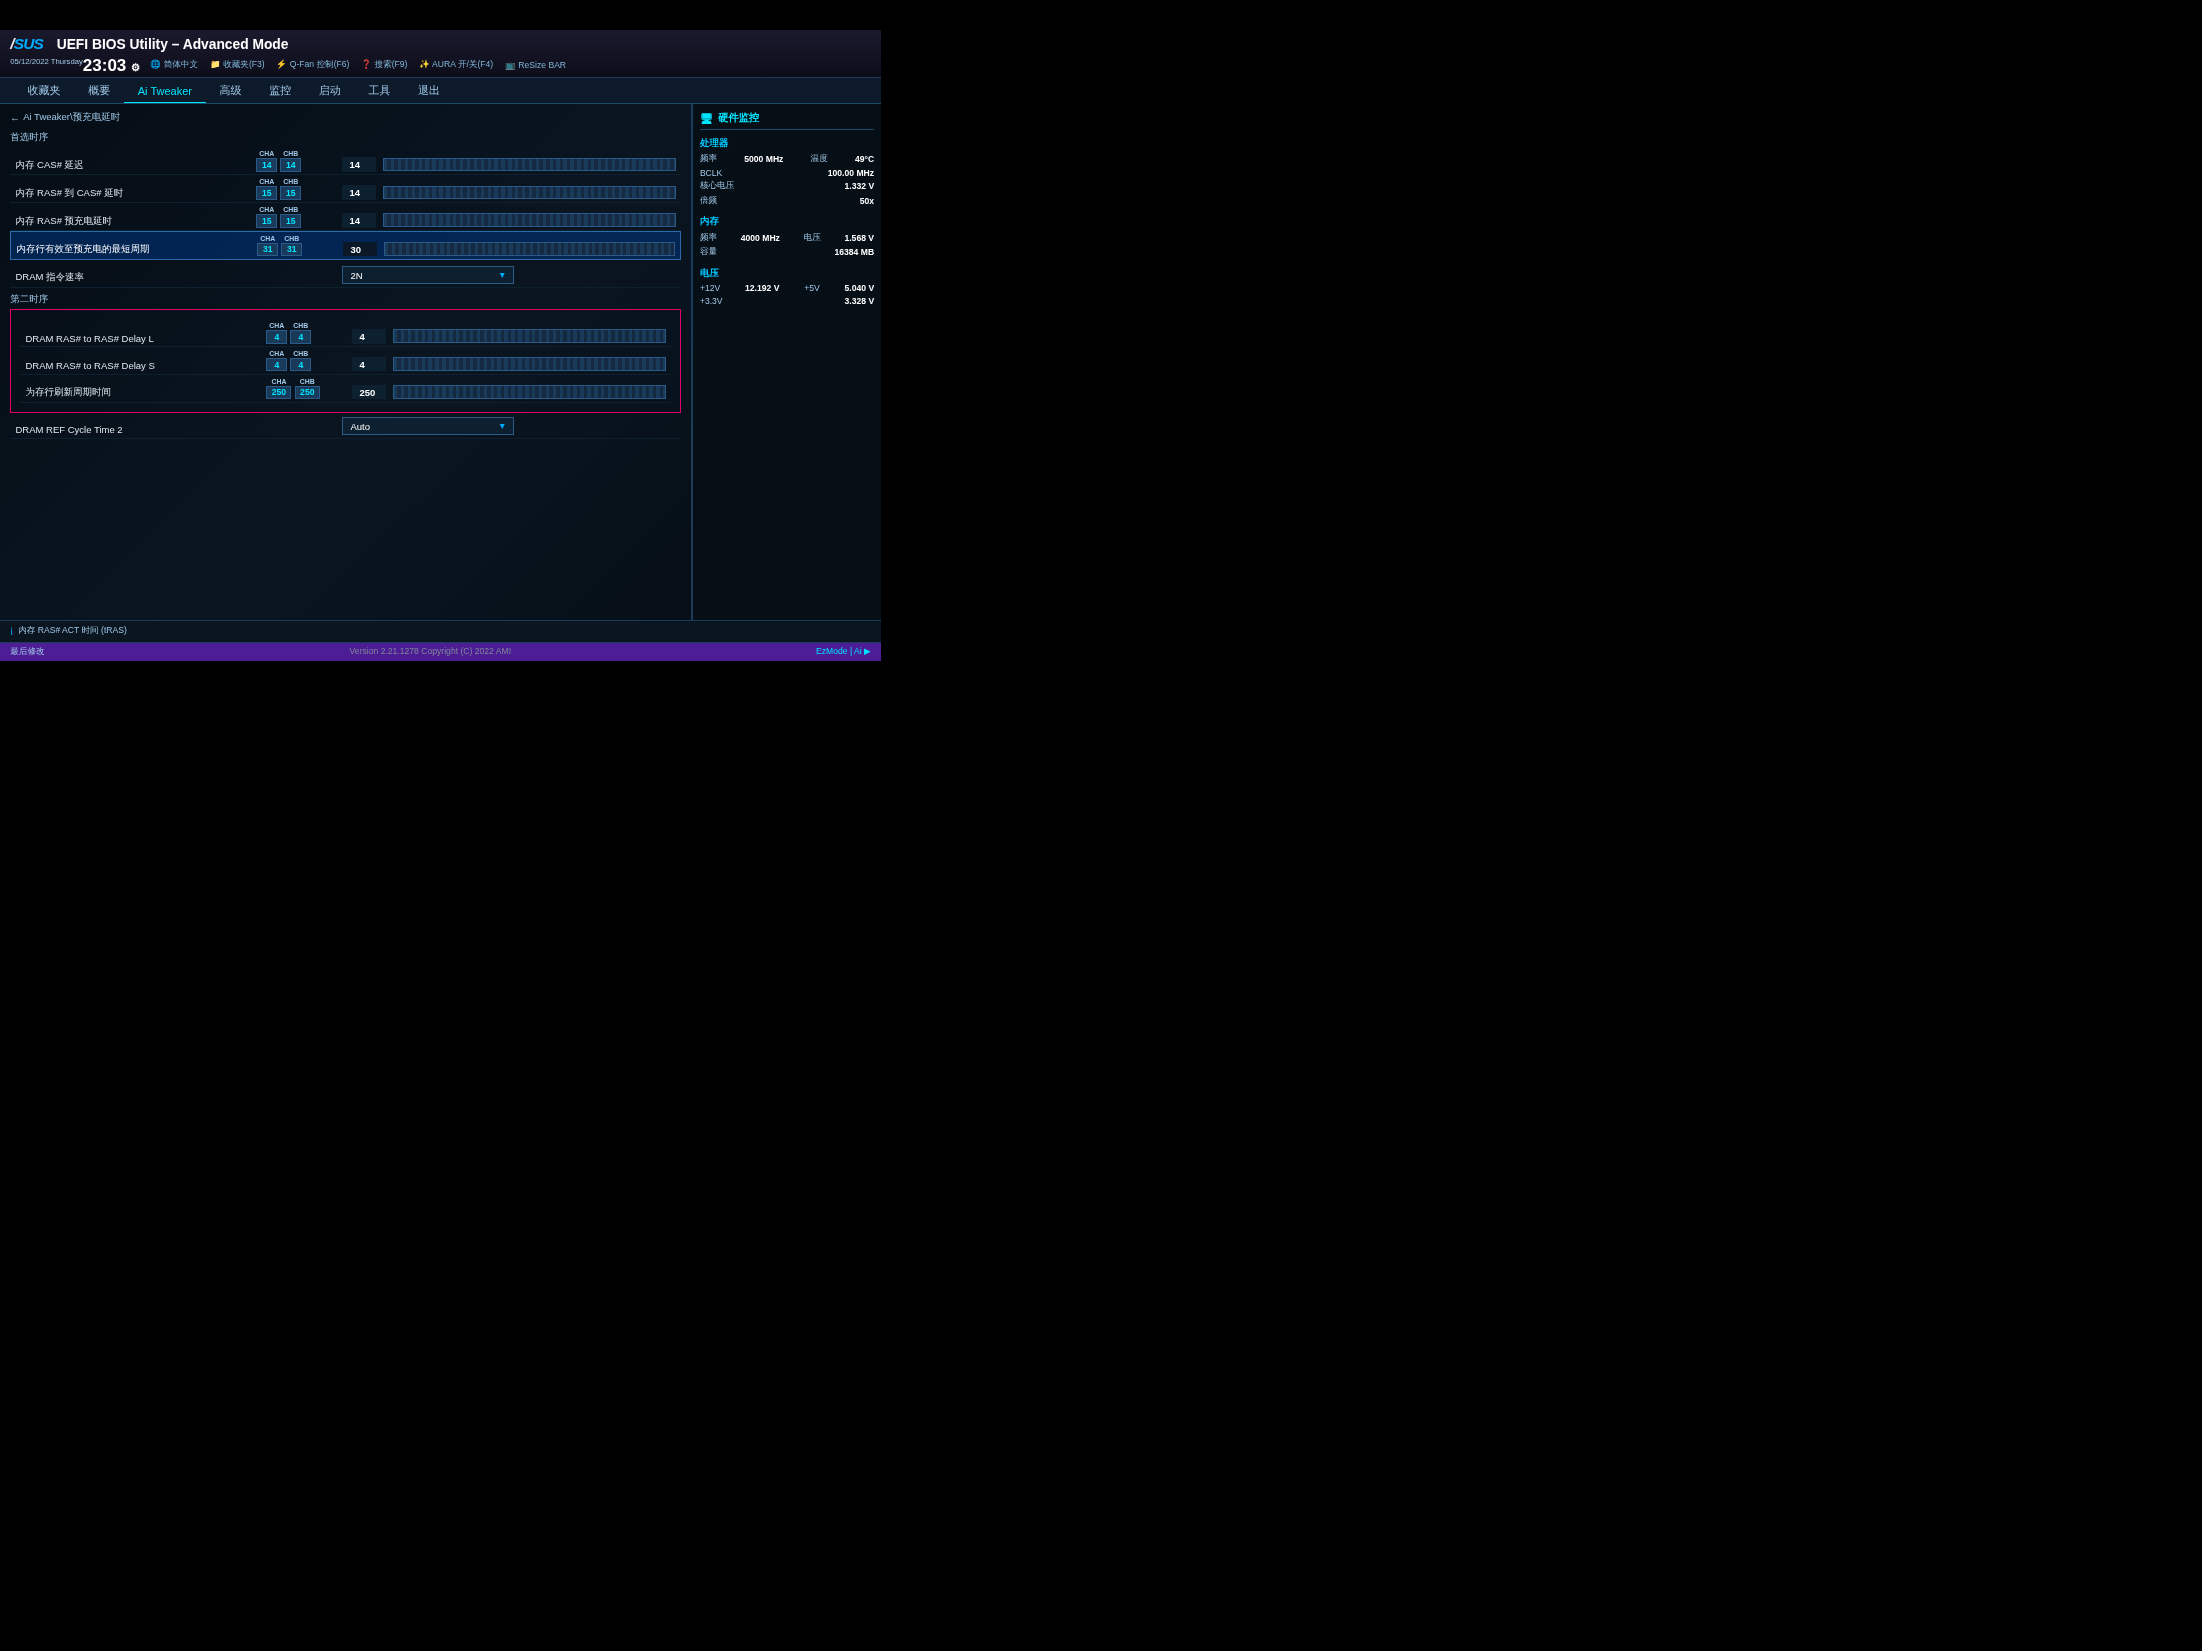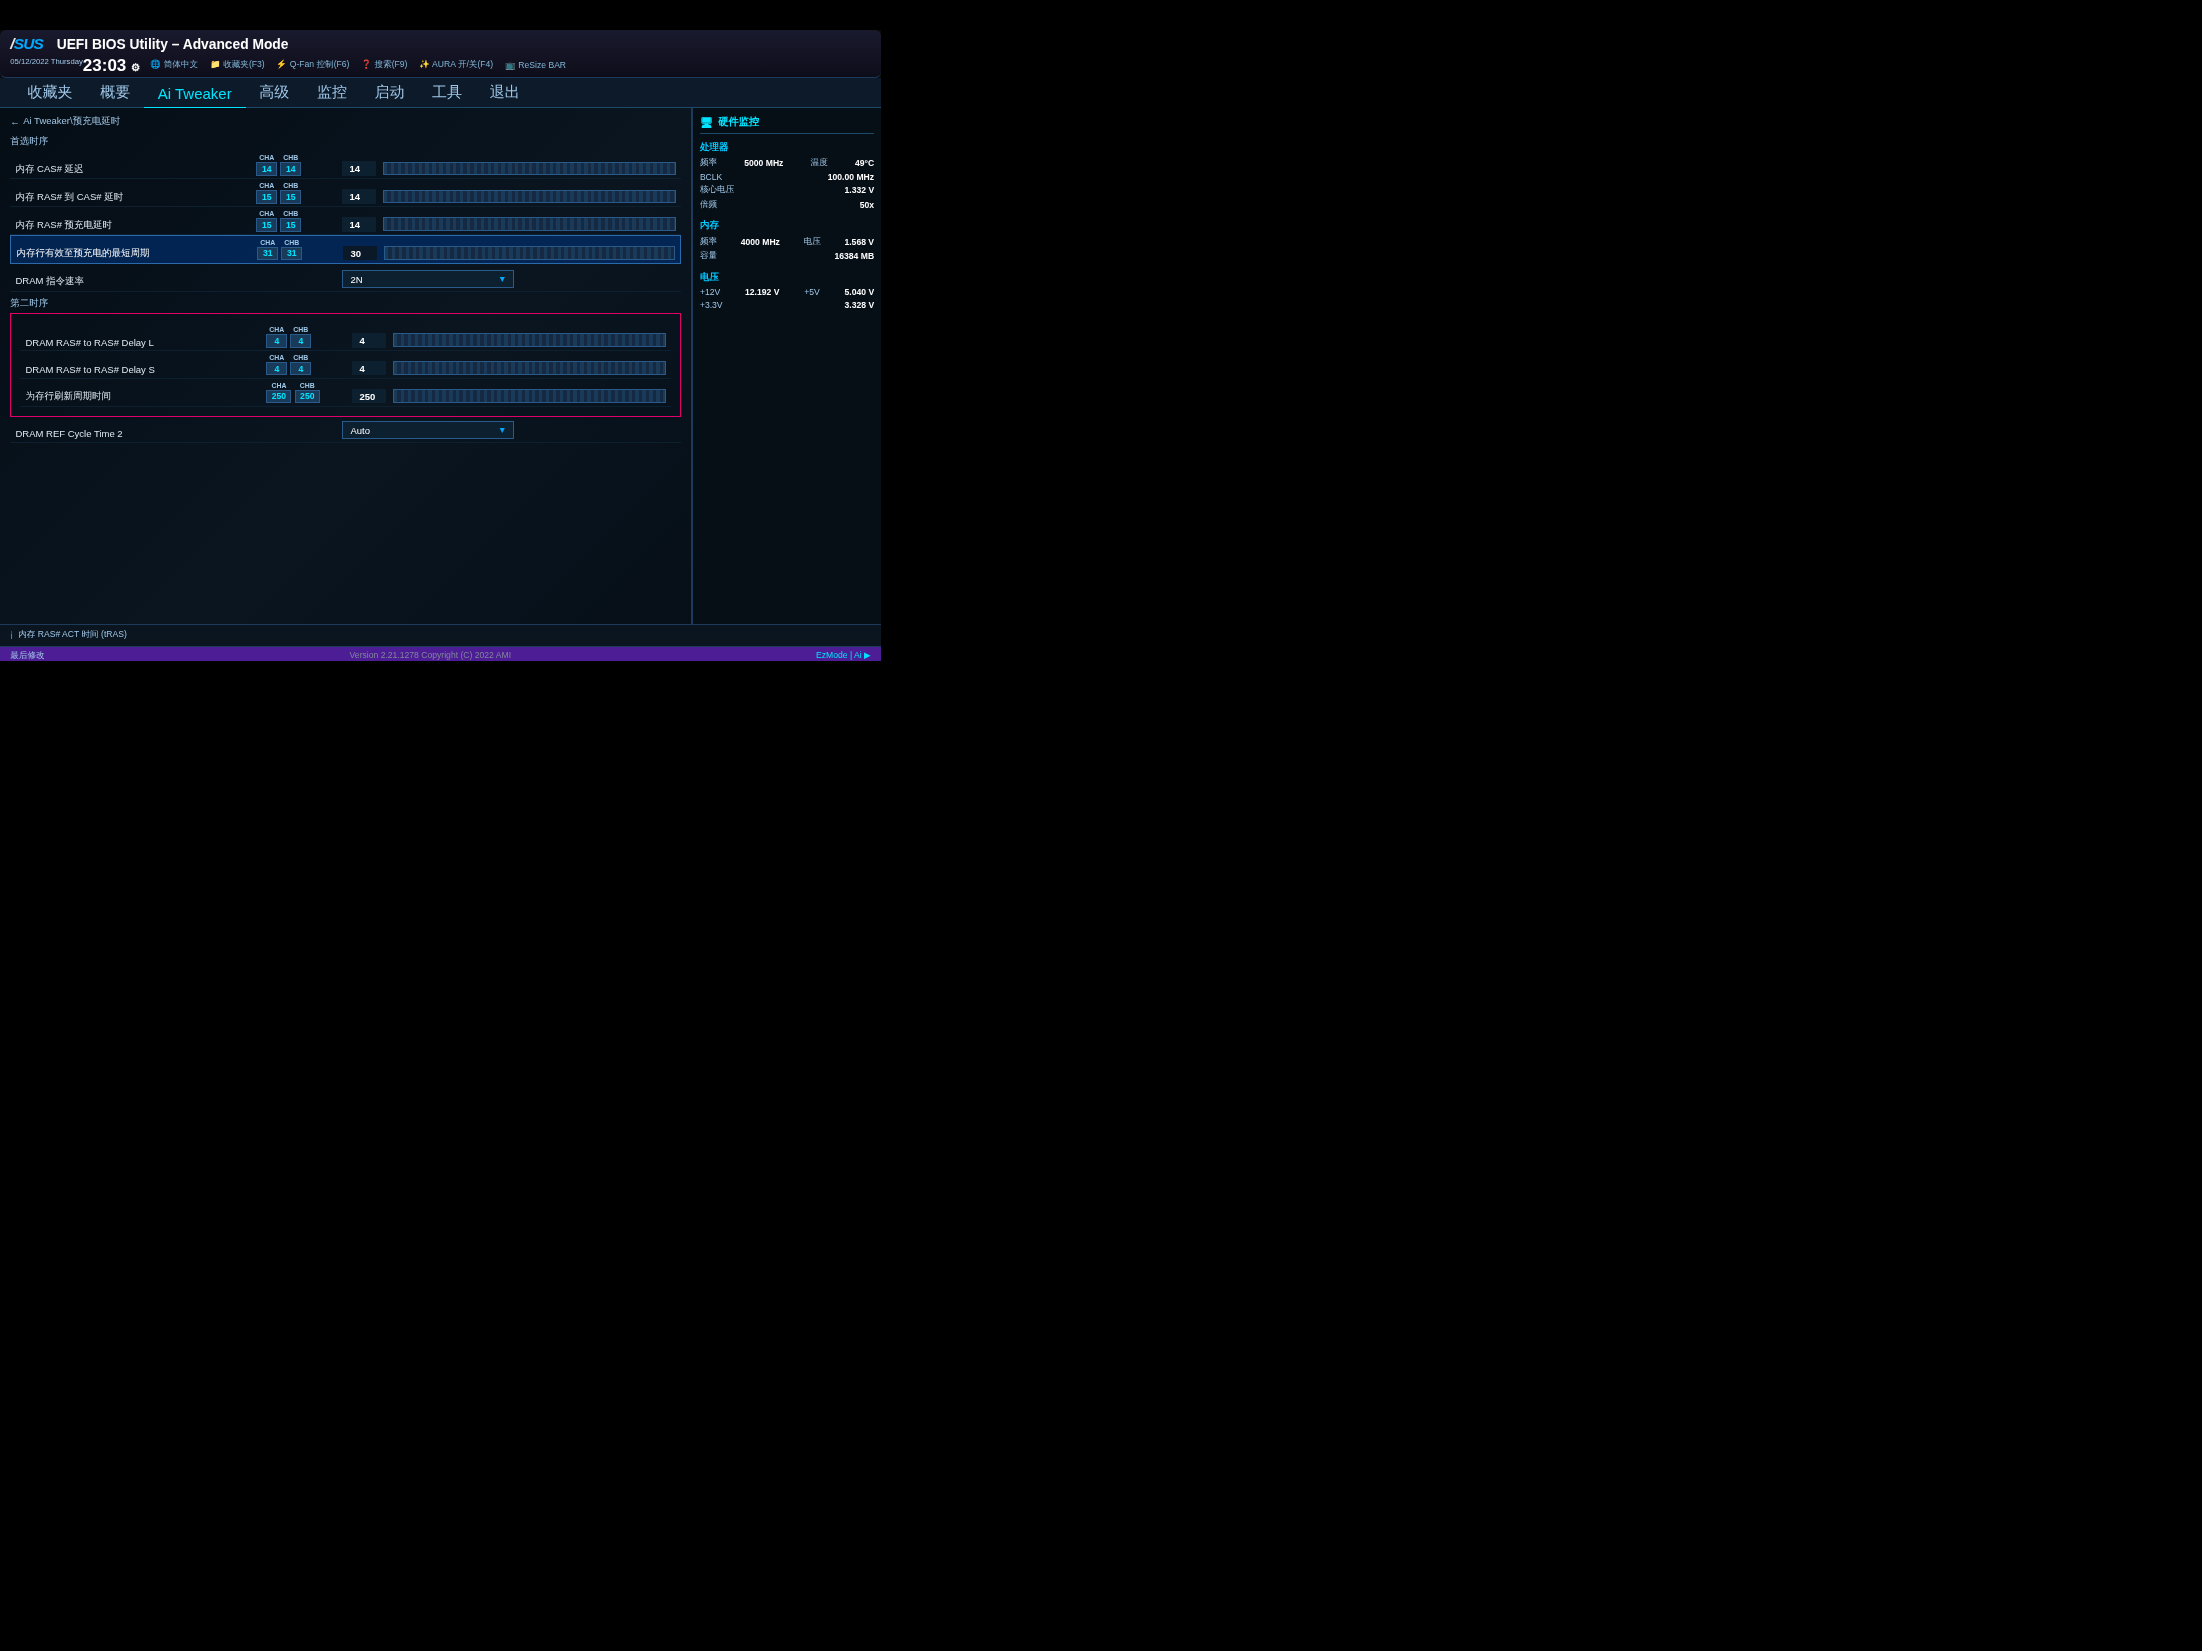--- a/index.html
+++ b/index.html
@@ -16,21 +16,20 @@
       background: #0a0a0a;
       width: 100%;
     }
 
     
     .bios-header {
       background: linear-gradient(180deg, #1a1a2e 0%, #0d0d1a 100%);
       border-bottom: 0.9px solid #1e3a5a;
       padding: 5.2px 10.3px 3.4px;
       position: relative;
-      border-radius: 6px;
     }
 
     .header-top {
       display: flex;
       align-items: center;
       gap: 13.8px;
       margin-bottom: 3.4px;
     }
 
     .asus-logo {
@@ -96,21 +95,21 @@
       background: #0d1a2a;
       display: flex;
       align-items: center;
       padding: 0 13.8px;
       border-bottom: 1.7px solid #1e4a6a;
       gap: 0;
     }
 
     .nav-item {
       color: #a0c8e8;
-      font-size: 15px;
+      font-size: 11px;
       padding: 5.2px 13.8px;
       cursor: pointer;
       white-space: nowrap;
     }
 
     .nav-item.active {
       color: #00e5ff;
       border-bottom: 1.7px solid #00e5ff;
       margin-bottom: -1.7px;
     }

